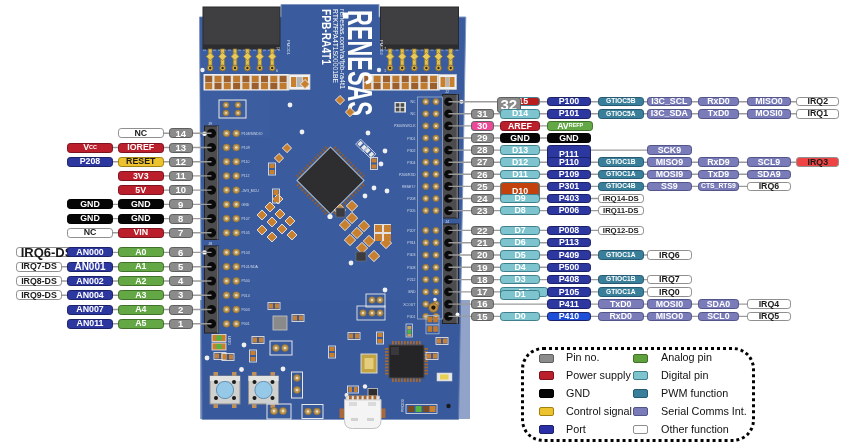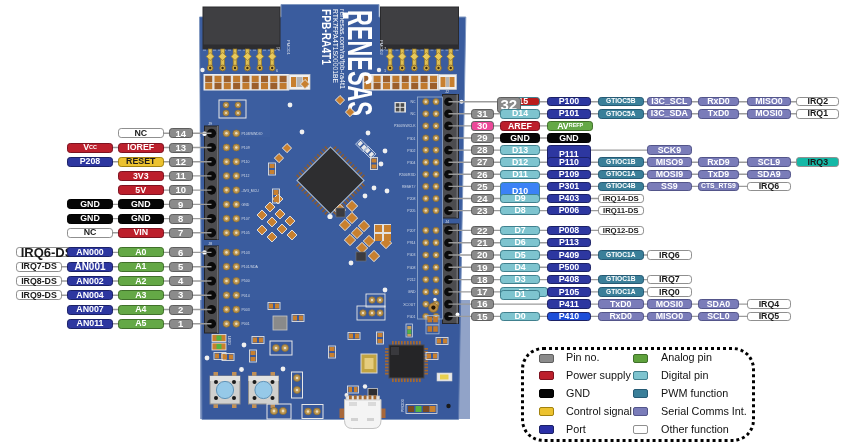--- a/index.html
+++ b/index.html
@@ -827,30 +827,30 @@
     <div class="bx" style="left:500.0px;top:145.3px;width:40.0px;height:9.6px;background:#7ec4cf;border-color:#40808e;color:#ffffff;font-size:8.8px">D13</div>
     <div class="bx" style="left:547px;top:145.3px;width:43.5px;height:18px;background:#2d37a0;border-color:#1b2166;color:#ffffff;font-size:8.8px">P111</div>
     <div class="bx" style="left:647.2px;top:145.3px;width:44.4px;height:9.6px;background:#7a7cb9;border-color:#53558a;color:#ffffff;font-size:8.8px">SCK9</div>
     <div class="bx" style="left:470.5px;top:145.3px;width:23.5px;height:9.6px;background:#8b8b8b;border-color:#5e5e5e;color:#ffffff;font-size:9.5px">28</div>
     <div class="bx" style="left:500.0px;top:157.4px;width:40.0px;height:9.6px;background:#7ec4cf;border-color:#40808e;color:#ffffff;font-size:8.8px">D12</div>
     <div class="bx" style="left:547.2px;top:157.4px;width:43.5px;height:9.6px;background:#2d37a0;border-color:#1b2166;color:#ffffff;font-size:8.8px">P110</div>
     <div class="bx" style="left:598.0px;top:157.4px;width:45.5px;height:9.6px;background:#3a7f99;border-color:#265a74;color:#ffffff;font-size:6.6px">GTIOC1B</div>
     <div class="bx" style="left:647.2px;top:157.4px;width:44.4px;height:9.6px;background:#7a7cb9;border-color:#53558a;color:#ffffff;font-size:8.8px">MISO9</div>
     <div class="bx" style="left:697.6px;top:157.4px;width:41.6px;height:9.6px;background:#7a7cb9;border-color:#53558a;color:#ffffff;font-size:8.8px">RxD9</div>
     <div class="bx" style="left:746.7px;top:157.4px;width:44.5px;height:9.6px;background:#7a7cb9;border-color:#53558a;color:#ffffff;font-size:8.8px">SCL9</div>
-    <div class="bx" style="left:796.2px;top:157.4px;width:43.2px;height:9.6px;background:#14b8a6;border-color:#8f8f8f;color:#1a1a1a;font-size:8.8px">IRQ3</div>
+    <div class="bx" style="left:796.2px;top:157.4px;width:43.2px;height:9.6px;background:#ef4444;border-color:#8f8f8f;color:#1a1a1a;font-size:8.8px">IRQ3</div>
     <div class="bx" style="left:470.5px;top:157.4px;width:23.5px;height:9.6px;background:#8b8b8b;border-color:#5e5e5e;color:#ffffff;font-size:9.5px">27</div>
     <div class="bx" style="left:500.0px;top:169.5px;width:40.0px;height:9.6px;background:#7ec4cf;border-color:#40808e;color:#ffffff;font-size:8.8px">D11</div>
     <div class="bx" style="left:547.2px;top:169.5px;width:43.5px;height:9.6px;background:#2d37a0;border-color:#1b2166;color:#ffffff;font-size:8.8px">P109</div>
     <div class="bx" style="left:598.0px;top:169.5px;width:45.5px;height:9.6px;background:#3a7f99;border-color:#265a74;color:#ffffff;font-size:6.6px">GTIOC1A</div>
     <div class="bx" style="left:647.2px;top:169.5px;width:44.4px;height:9.6px;background:#7a7cb9;border-color:#53558a;color:#ffffff;font-size:8.8px">MOSI9</div>
     <div class="bx" style="left:697.6px;top:169.5px;width:41.6px;height:9.6px;background:#7a7cb9;border-color:#53558a;color:#ffffff;font-size:8.8px">TxD9</div>
     <div class="bx" style="left:746.7px;top:169.5px;width:44.5px;height:9.6px;background:#7a7cb9;border-color:#53558a;color:#ffffff;font-size:8.8px">SDA9</div>
     <div class="bx" style="left:470.5px;top:169.5px;width:23.5px;height:9.6px;background:#8b8b8b;border-color:#5e5e5e;color:#ffffff;font-size:9.5px">26</div>
-    <div class="bx" style="left:500.0px;top:181.6px;width:40.0px;height:20px;background:#3b82f6;border-color:#40808e;color:#ffffff;font-size:8.8px">D10</div>
+    <div class="bx" style="left:500.0px;top:181.6px;width:40.0px;height:20px;background:#c2410c;border-color:#40808e;color:#ffffff;font-size:8.8px">D10</div>
     <div class="bx" style="left:547.2px;top:181.6px;width:43.5px;height:9.6px;background:#2d37a0;border-color:#1b2166;color:#ffffff;font-size:8.8px">P301</div>
     <div class="bx" style="left:598.0px;top:181.6px;width:45.5px;height:9.6px;background:#3a7f99;border-color:#265a74;color:#ffffff;font-size:6.6px">GTIOC4B</div>
     <div class="bx" style="left:647.2px;top:181.6px;width:44.4px;height:9.6px;background:#7a7cb9;border-color:#53558a;color:#ffffff;font-size:8.8px">SS9</div>
     <div class="bx" style="left:697.6px;top:181.6px;width:41.6px;height:9.6px;background:#7a7cb9;border-color:#53558a;color:#ffffff;font-size:6.8px">CTS_RTS9</div>
     <div class="bx" style="left:746.7px;top:181.6px;width:44.5px;height:9.6px;background:#ffffff;border-color:#8f8f8f;color:#1a1a1a;font-size:8.8px">IRQ6</div>
     <div class="bx" style="left:470.5px;top:181.6px;width:23.5px;height:9.6px;background:#8b8b8b;border-color:#5e5e5e;color:#ffffff;font-size:9.5px">25</div>
     <div class="bx" style="left:500.0px;top:193.7px;width:40.0px;height:9.6px;background:#7ec4cf;border-color:#40808e;color:#ffffff;font-size:8.8px">D9</div>
     <div class="bx" style="left:547.2px;top:193.7px;width:43.5px;height:9.6px;background:#2d37a0;border-color:#1b2166;color:#ffffff;font-size:8.8px">P403</div>
     <div class="bx" style="left:598.0px;top:193.7px;width:45.5px;height:9.6px;background:#ffffff;border-color:#8f8f8f;color:#1a1a1a;font-size:7.8px">IRQ14-DS</div>
     <div class="bx" style="left:470.5px;top:193.7px;width:23.5px;height:9.6px;background:#8b8b8b;border-color:#5e5e5e;color:#ffffff;font-size:9.5px">24</div>

